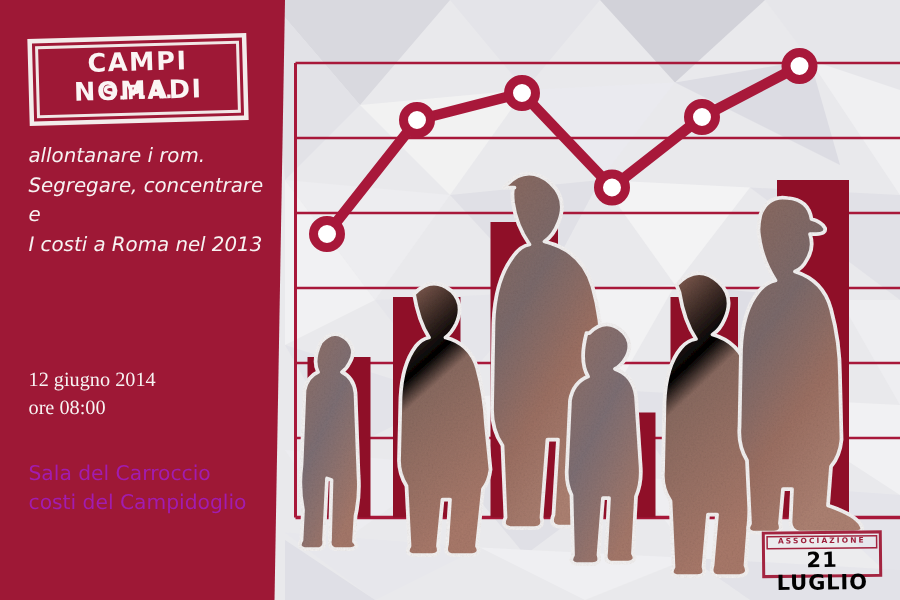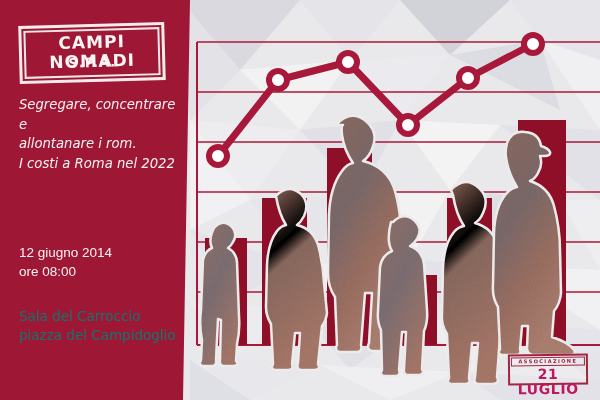--- a/index.html
+++ b/index.html
@@ -119,30 +119,30 @@
     line-height: 19.5px;
   }
 
   
   .event-when {
     position: absolute;
     left: 19px;
     top: 243px;
     width: 168px;
     color: #f7f2f2;
-    font-family: Liberation Sans, sans-serif;
+    font-family: Liberation Serif, serif;
     font-size: 13.5px;
     line-height: 19px;
   }
   .event-where {
     position: absolute;
     left: 19px;
     top: 307px;
     width: 172px;
-    color: #0f766e;
+    color: #a21caf;
     font-family: "DejaVu Sans", sans-serif;
     font-size: 13.5px;
     line-height: 19px;
   }
   .event-line { display: block; }
 
   
   .assoc-badge {
     position: absolute;
     left: 508px;
@@ -172,21 +172,21 @@
     font-size: 5px;
     letter-spacing: 1.4px;
     text-align: center;
     line-height: 7px;
   }
   .assoc-main {
     position: absolute;
     left: 0; right: 0;
     top: 13px;
     text-align: center;
-    color: #be185d;
+    color: #000000;
     font-family: "DejaVu Sans", sans-serif;
     font-weight: bold;
     font-size: 14px;
     letter-spacing: 0.6px;
     line-height: 15px;
   }
 </style>
 </head>
 <body>
 
@@ -315,33 +315,33 @@
     <div class="panel-content">
 
       <div class="stamp">
         <div class="stamp-border"></div>
         <div class="stamp-inner"></div>
         <div class="stamp-text">CAMPI NOMADI</div>
         <div class="stamp-sub">S.P.A.</div>
       </div>
 
       <div class="tagline">
+        <span class="event-line">allontanare i rom.</span>
         <span class="event-line">Segregare, concentrare e</span>
-        <span class="event-line">allontanare i rom.</span>
-        <span class="event-line">I costi a Roma nel 2022</span>
+        <span class="event-line">I costi a Roma nel 2013</span>
       </div>
 
       <div class="event-when">
         <span class="event-line">12 giugno 2014</span>
         <span class="event-line">ore 08:00</span>
       </div>
 
       <div class="event-where">
         <span class="event-line">Sala del Carroccio</span>
-        <span class="event-line">piazza del Campidoglio</span>
+        <span class="event-line">costi del Campidoglio</span>
       </div>
 
     </div>
   </div>
 
   <div class="assoc-badge">
     <div class="assoc-outer"></div>
     <div class="assoc-top">ASSOCIAZIONE</div>
     <div class="assoc-main">21 LUGLIO</div>
   </div>

